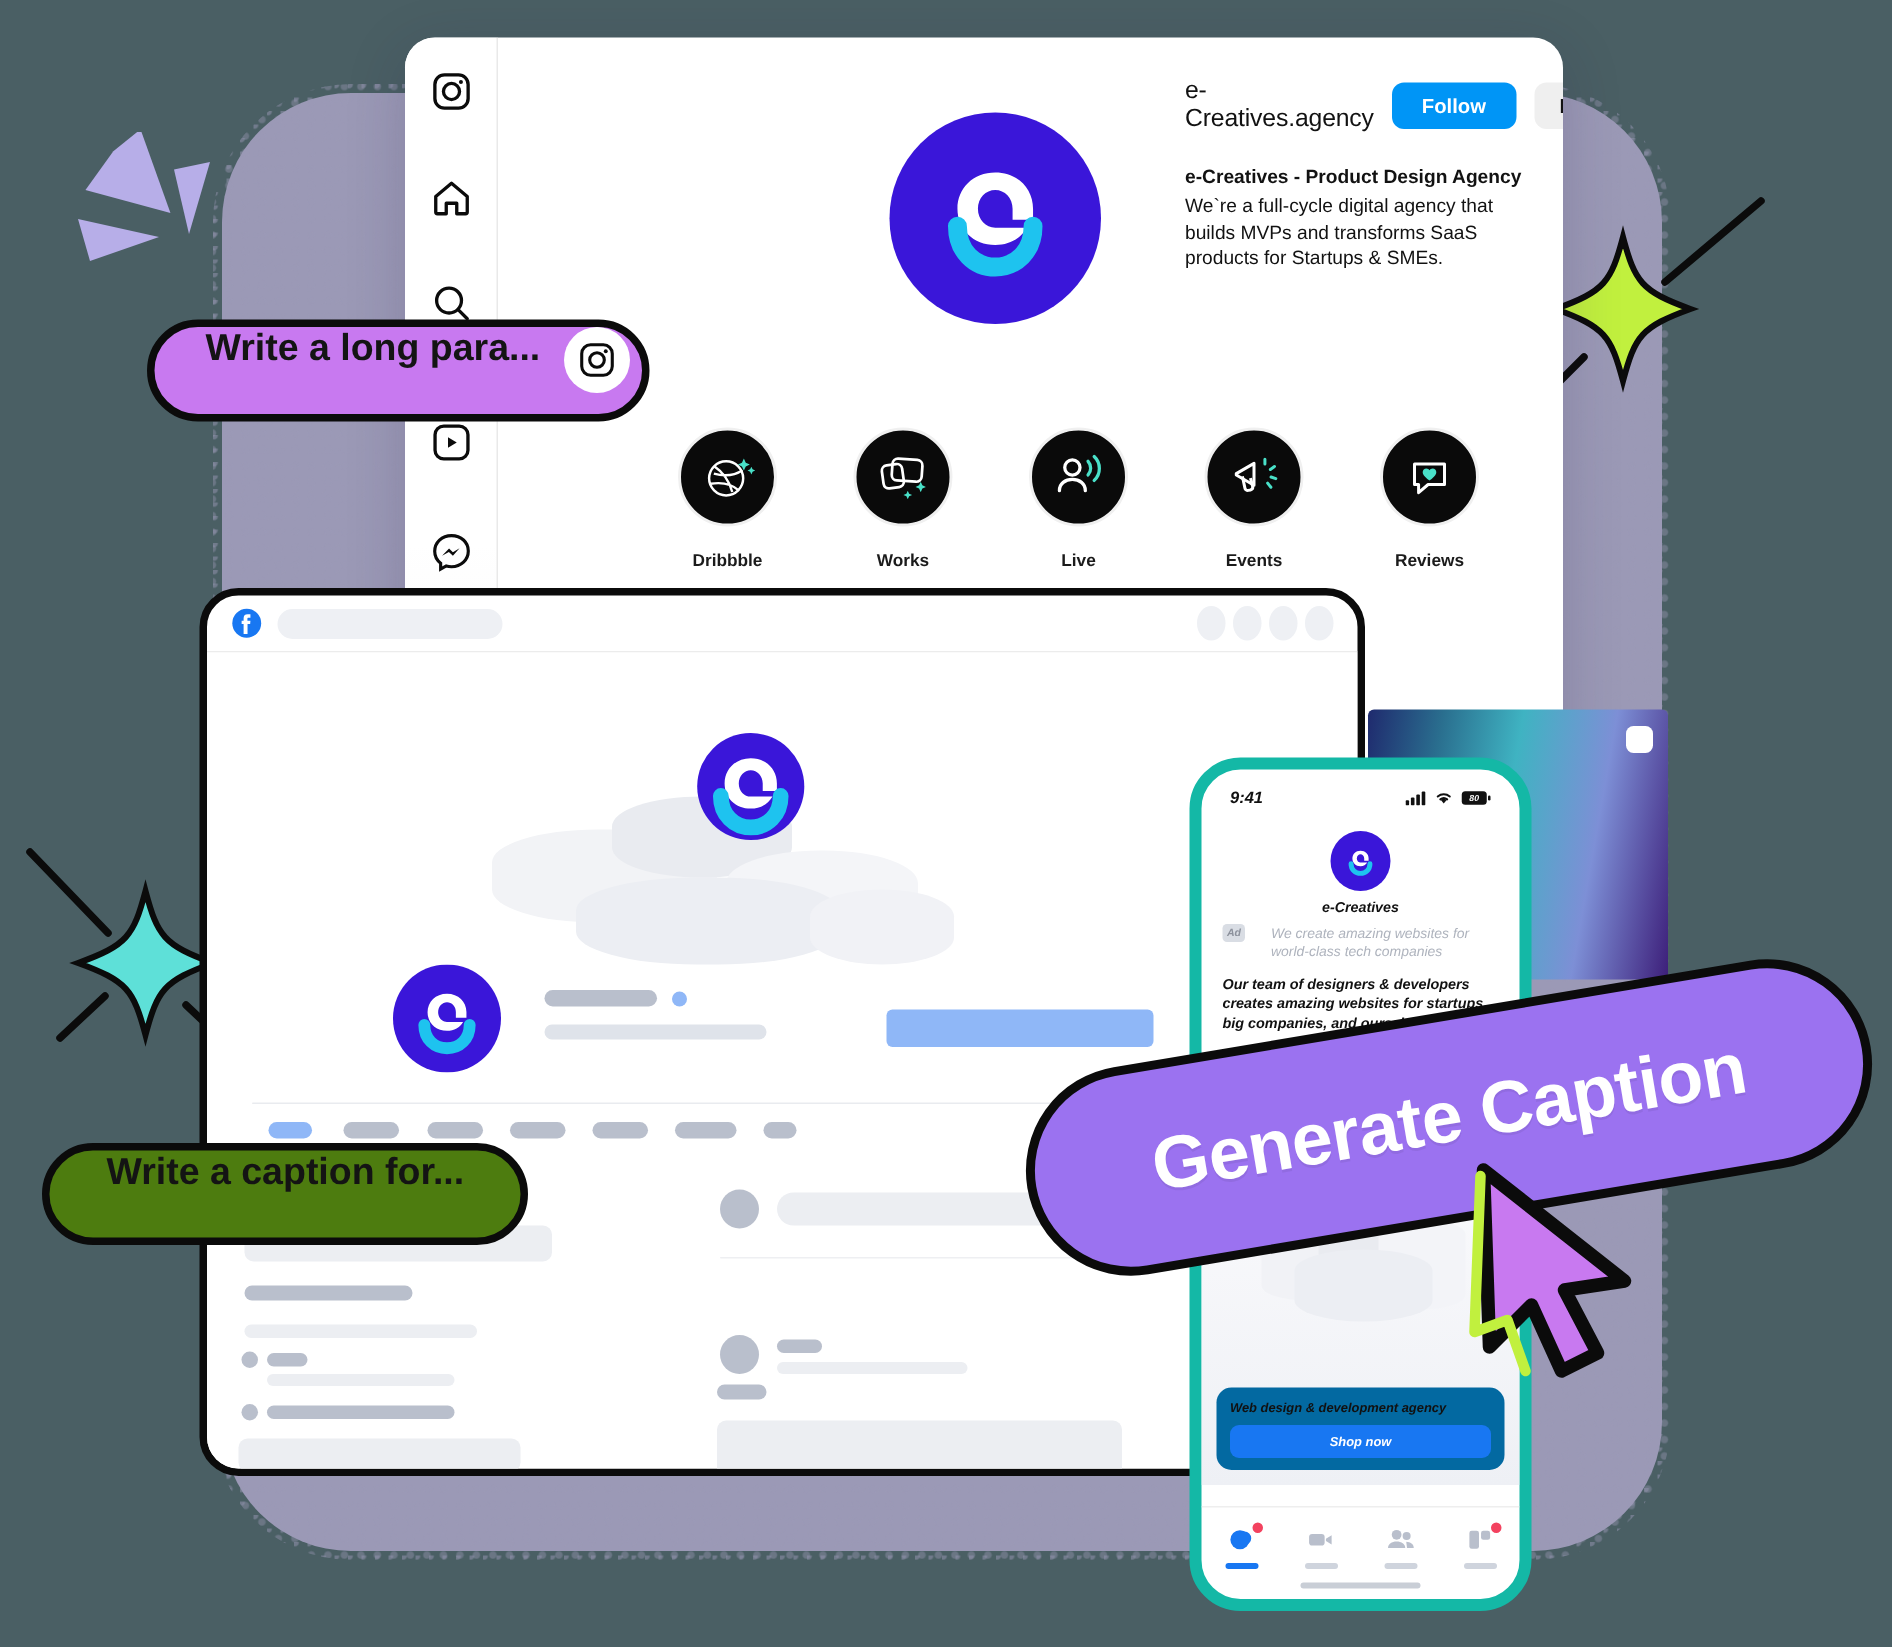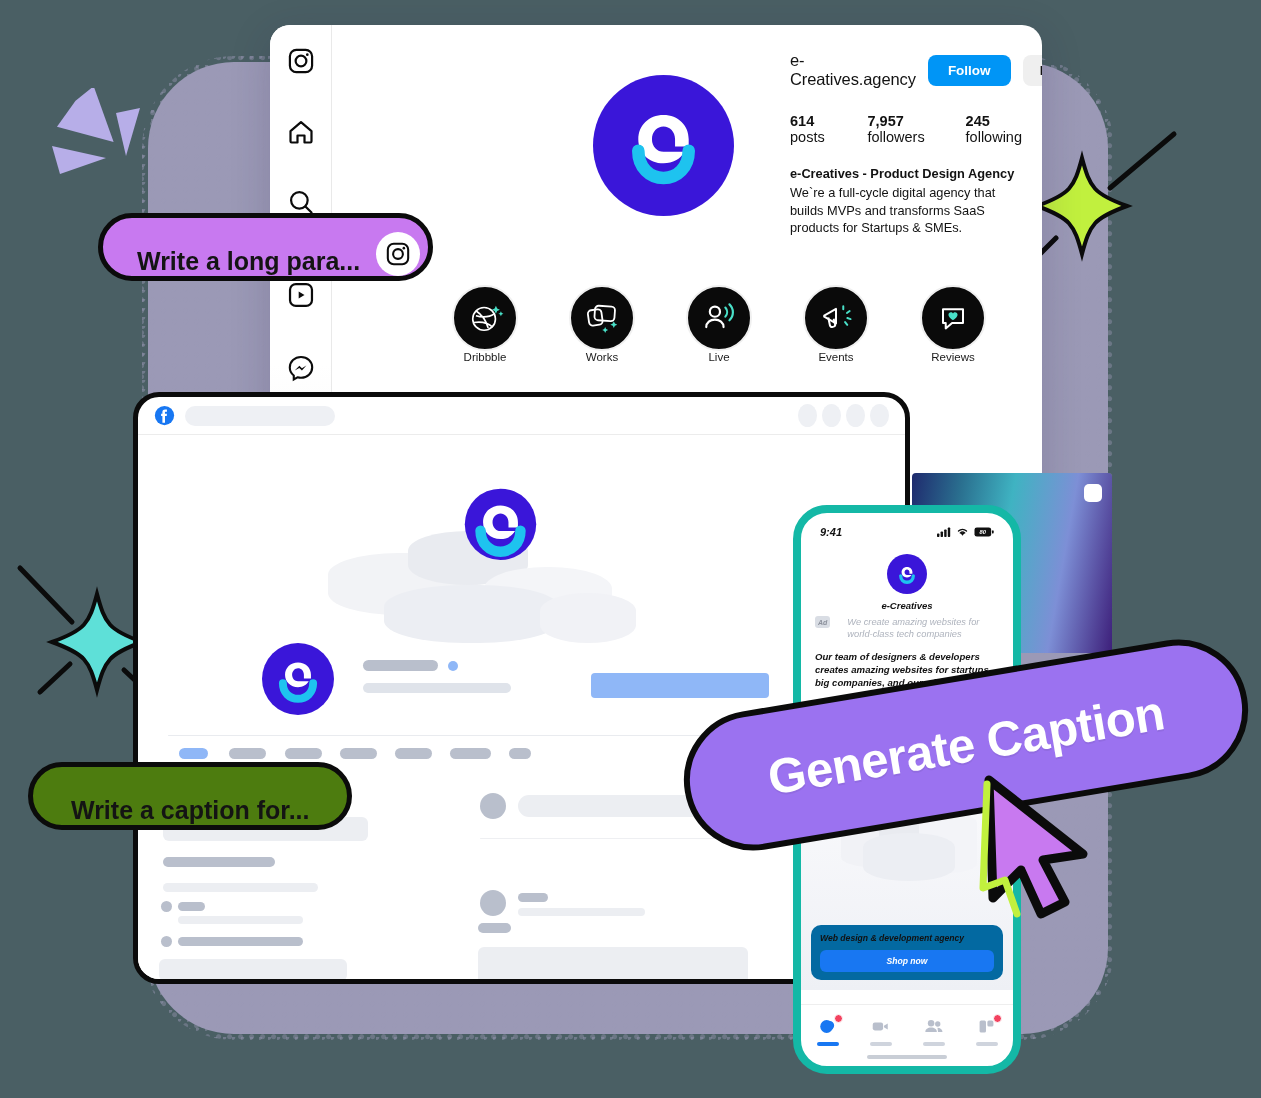--- a/index.html
+++ b/index.html
@@ -72,21 +72,21 @@
   .ig-bio .t { font-weight: 700; display: block; margin-bottom: 2px; }
 
   
   .ig-highlights { position: absolute; left: 120px; top: 260px; display: flex; gap: 51px; }
   .hl { width: 66px; text-align: center; }
   .hl-circle {
     width: 66px; height: 66px; border-radius: 50%; background: #0a0a0a;
     border: 2.5px solid #f0f0f0; display: flex; align-items: center; justify-content: center;
     position: relative; overflow: hidden;
   }
-  .hl-label { margin-top: 0; font-size: 11.5px; font-weight: 400; color: #1b1b1b; }
+  .hl-label { margin-top: 17px; font-size: 11.5px; font-weight: 700; color: #1b1b1b; }
 
   
   .fb-window {
     position: absolute; left: 133px; top: 392px;
     width: 777px; height: 592px;
     background: #fff; border: 5px solid #0b0b0b;
     border-radius: 26px; overflow: hidden;
   }
   .fb-topbar {
     height: 38px; border-bottom: 1px solid #ececec;
@@ -140,21 +140,21 @@
   .grad-card {
     position: absolute; left: 912px; top: 473px; width: 200px; height: 180px;
     background: linear-gradient(100deg,#1f2a6e 0%,#2a6f8f 22%,#3fb3c2 45%,#7d8fd6 72%,#3d1f7a 100%);
     border-radius: 4px;
   }
   .grad-card .sq { position:absolute; right:10px; top:11px; width:18px; height:18px; border-radius:5px; background:#fff; }
 
   
   .pill {
     position: absolute; border: 5px solid #0b0b0b; border-radius: 999px;
-    display: flex; align-items: flex-end; font-weight: 700; color: #141414;
+    display: flex; align-items: flex-start; font-weight: 700; color: #141414;
   }
   .pill-purple { left: 98px; top: 213px; height: 68px; padding: 0 8px 0 34px; background: #c879f0; font-size: 25px; gap: 16px; }
   .pill-ig-badge { width: 44px; height: 44px; border-radius: 50%; background: #fff; display:flex; align-items:center; justify-content:center; }
   .pill-green { left: 28px; top: 762px; height: 68px; padding: 0 38px; background: #4d7c0f; font-size: 25px; }
 
   .banner-gen {
     position: absolute; left: 681px; top: 675px; width: 570px; height: 140px;
     background: #9b72f0; border: 6px solid #0b0b0b; border-radius: 999px;
     transform: rotate(-9.5deg);
     display: flex; align-items: center; justify-content: center;
@@ -248,25 +248,20 @@
       </div>
 
       <div class="ig-head" style="left:458px;top:26px;">
         <div class="ig-head-row">
           <div class="ig-username">e-Creatives.agency</div>
           <button class="btn-follow">Follow</button>
           <button class="btn-message">Message</button>
 
         </div>
 
-        <div class="ig-stats">
-          <div><b>614</b> <span>posts</span></div>
-          <div><b>7,957</b> <span>followers</span></div>
-          <div><b>245</b> <span>following</span></div>
-        </div>
 
         <div class="ig-bio">
           <span class="t">e-Creatives - Product Design Agency</span>
           <span>We`re a full-cycle digital agency that builds MVPs and transforms SaaS products for Startups &amp; SMEs.</span>
         </div>
       </div>
 
       <div class="ig-highlights">
 
         <div class="hl">

